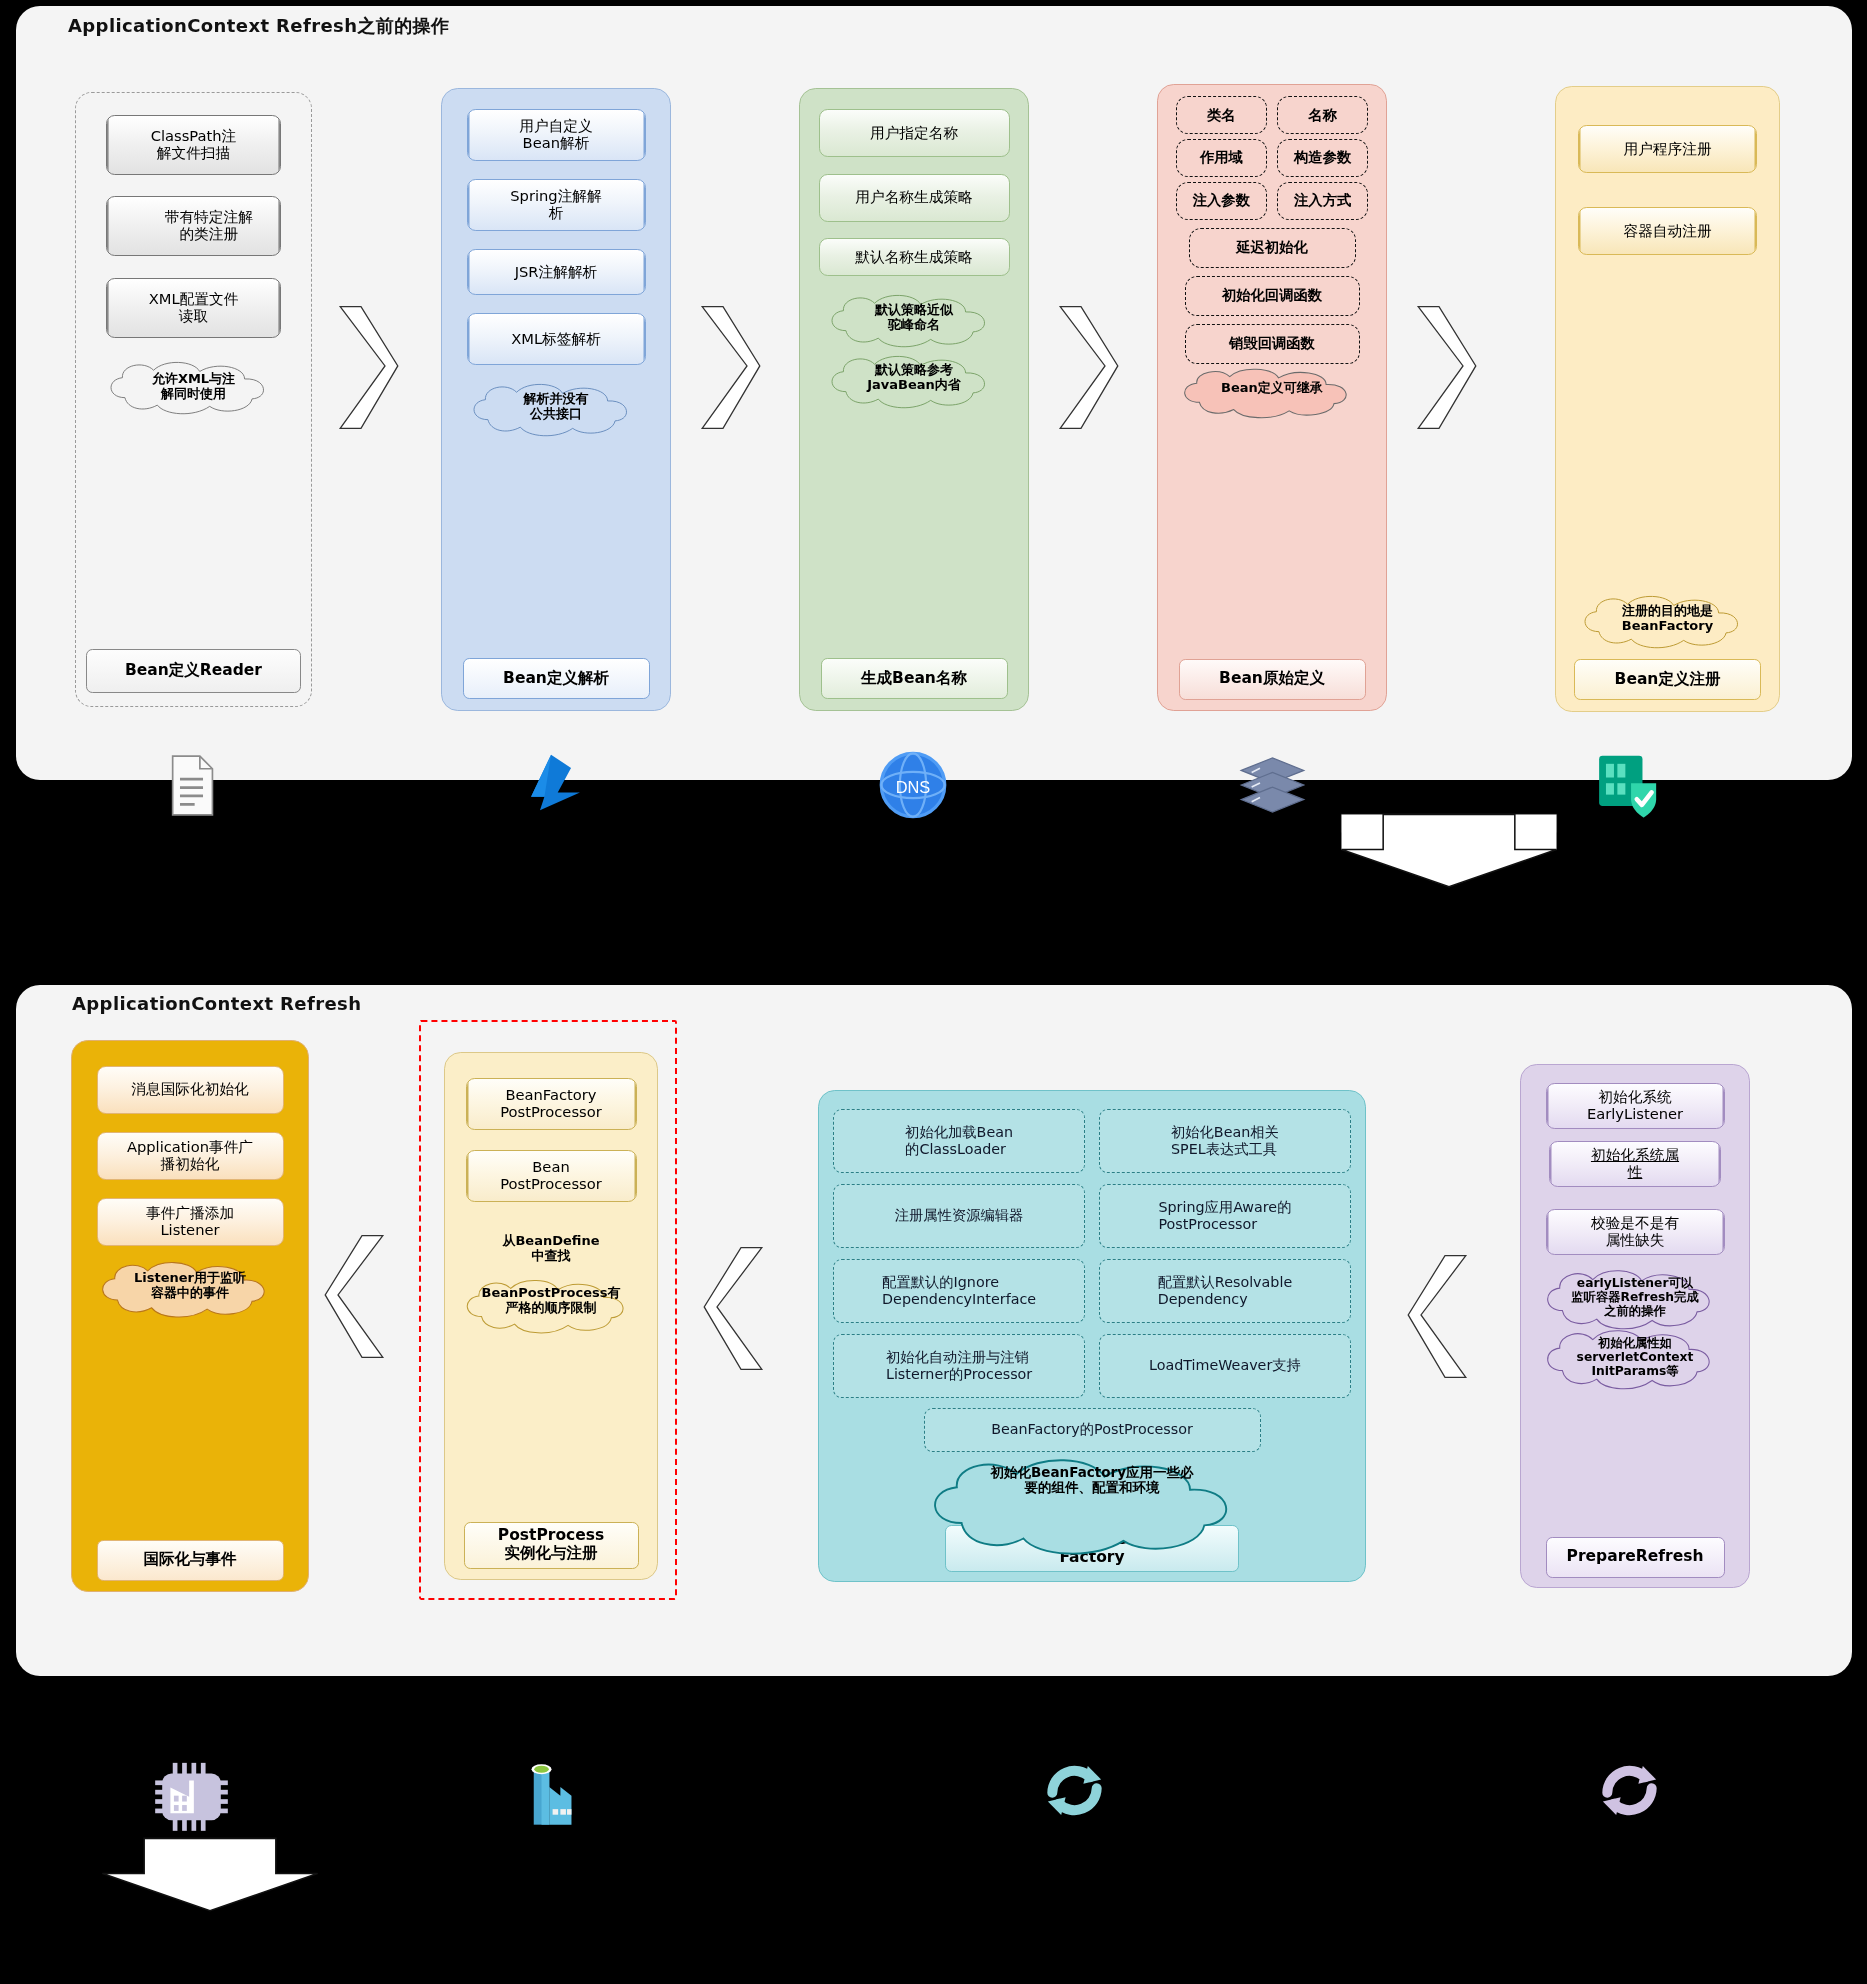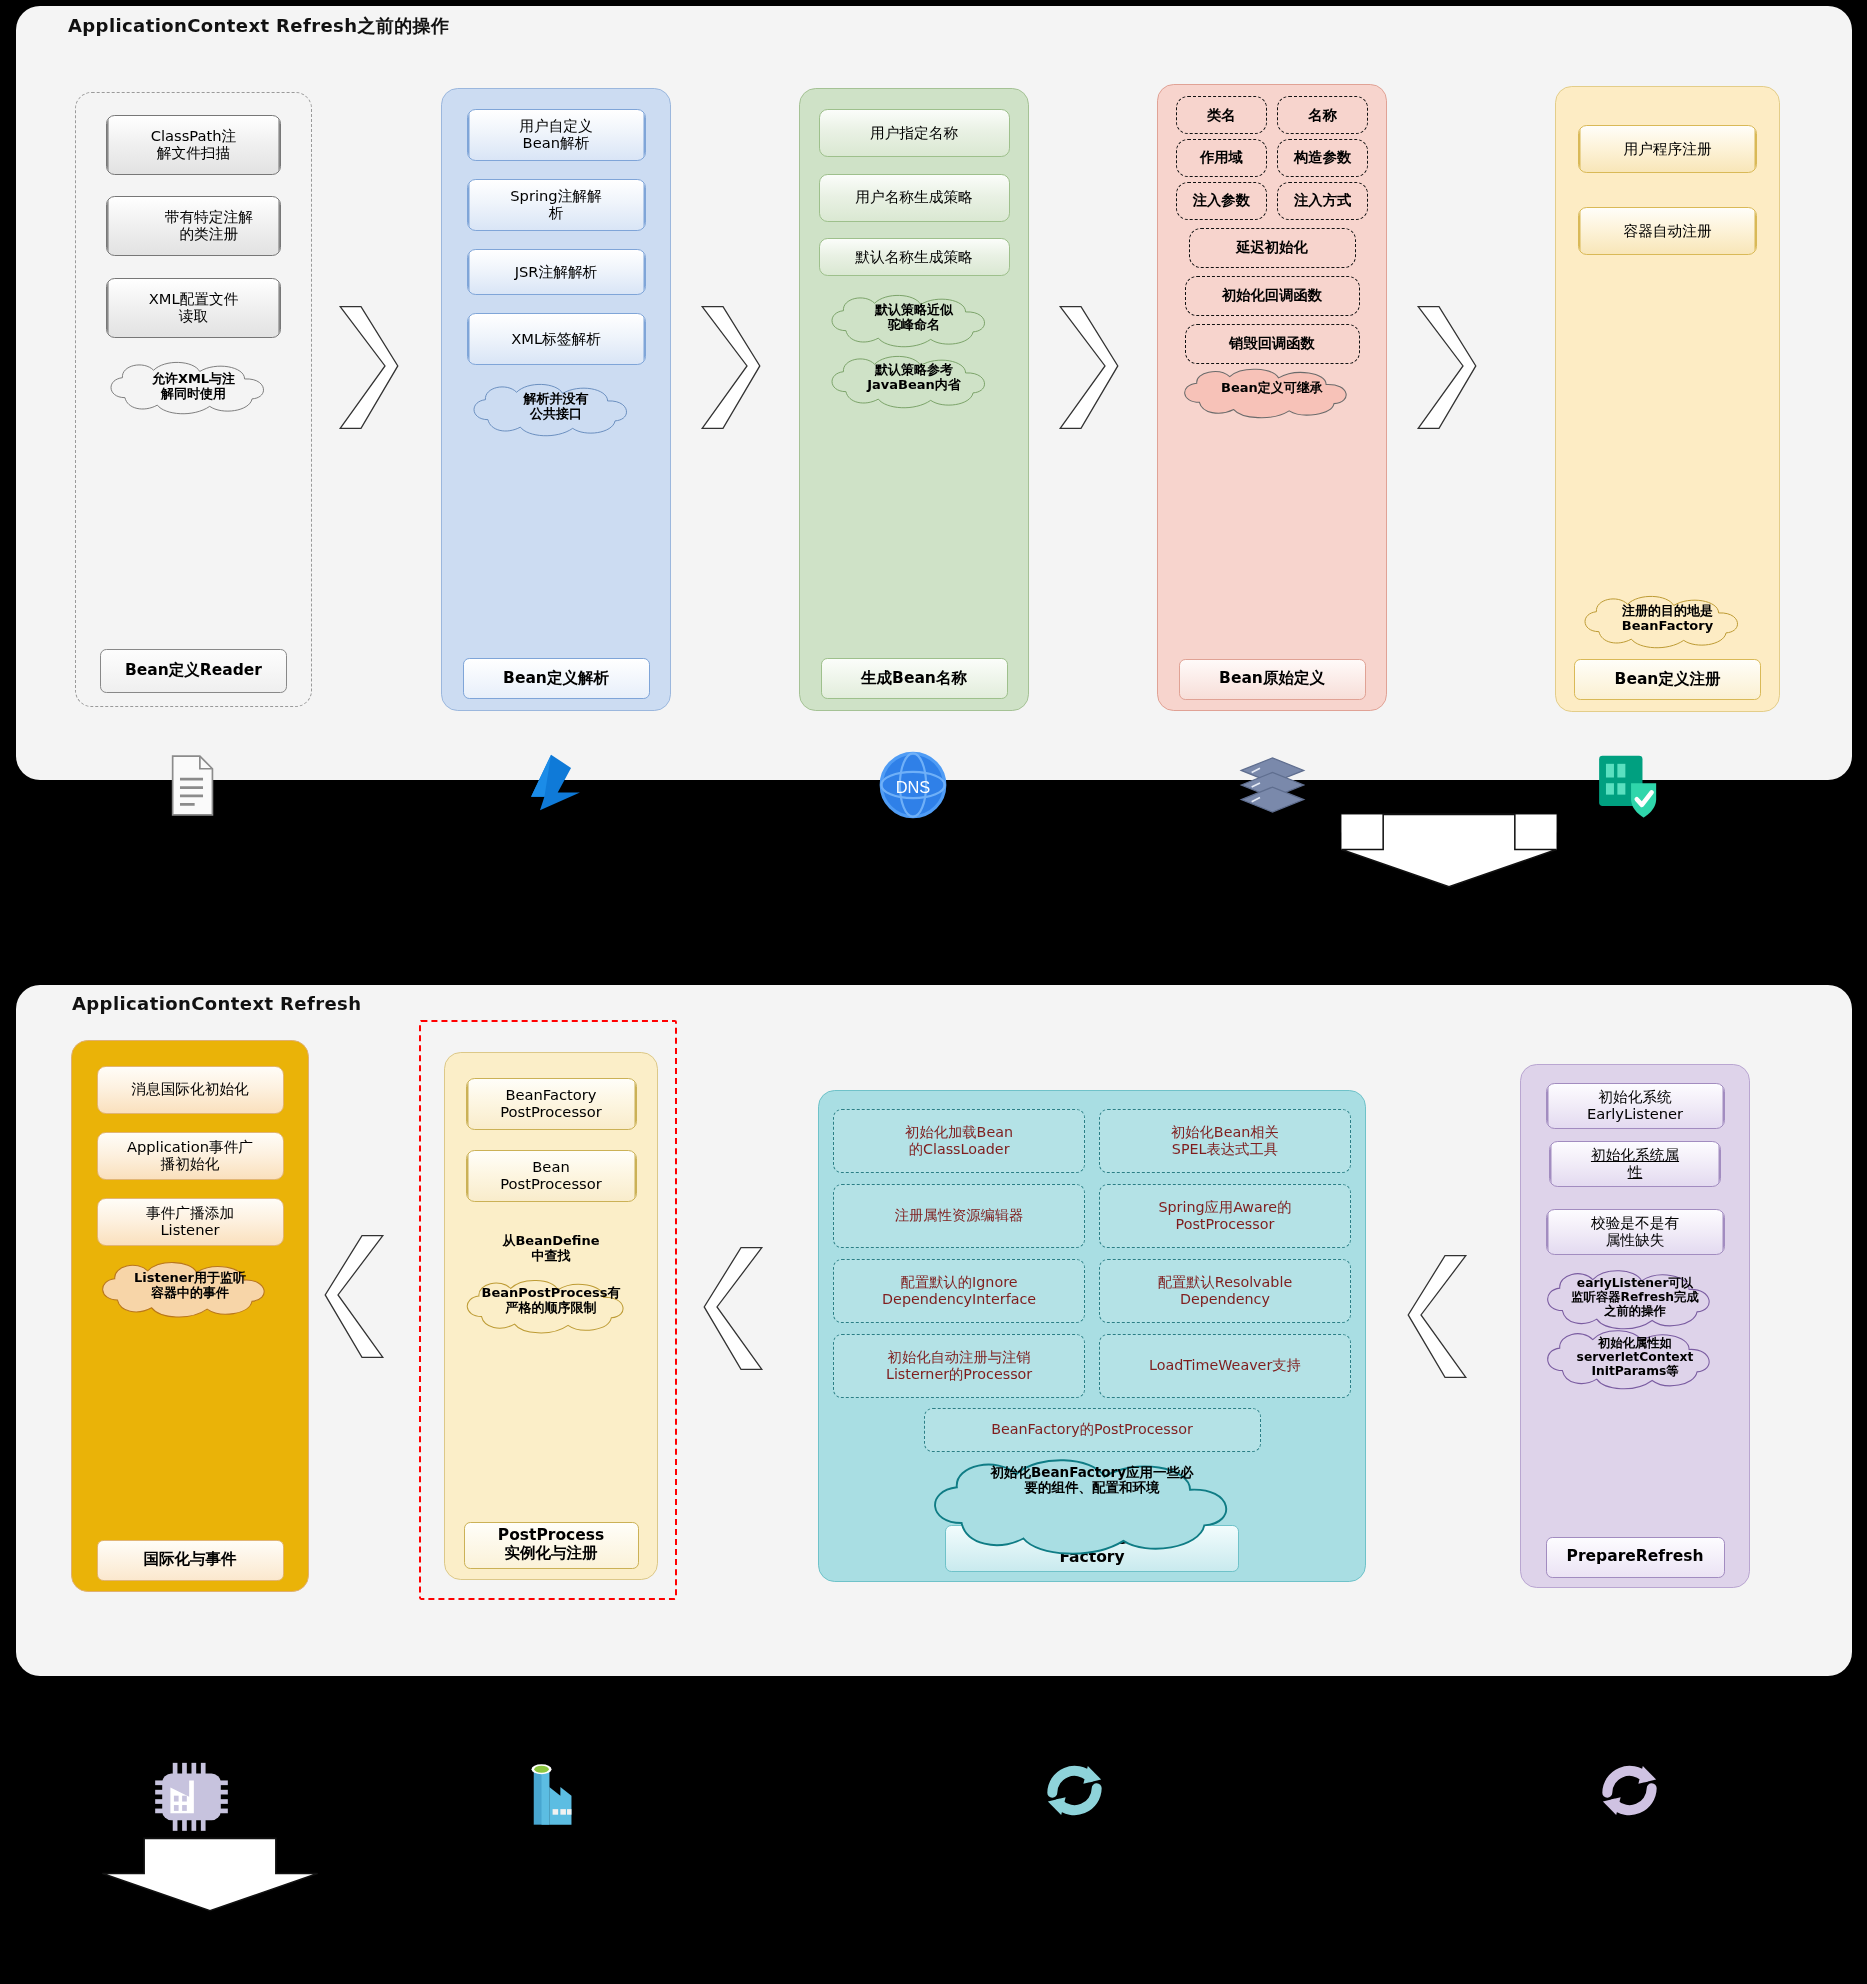--- a/index.html
+++ b/index.html
@@ -39,22 +39,22 @@
   .cloud .txt{position:relative;z-index:2;white-space:pre-line;}
   
   .pill-dash{
     position:relative;box-sizing:border-box;border:1.6px dashed #111;border-radius:12px;
     display:flex;align-items:center;justify-content:center;text-align:center;
     font-size:14.3px;font-weight:600;color:#000;padding:2.4px 7.1px;
   }
   
   .sketch{
     position:relative;box-sizing:border-box;border:1.2px dashed #2b7f86;border-radius:8.7px;
-    display:flex;align-items:center;justify-content:center;text-align:center;
-    font-size:14.3px;line-height:1.18;color:#7f1d1d;padding:3.2px 6.4px;white-space:pre-line;
+    display:flex;align-items:center;justify-content:center;text-align:left;
+    font-size:14.3px;line-height:1.18;color:#0f172a;padding:3.2px 6.4px;white-space:pre-line;
     background:rgba(255,255,255,.13);
   }
   
   .foot{
     position:relative;box-sizing:border-box;border-radius:7.1px;
     display:flex;align-items:center;justify-content:center;text-align:center;
     font-size:15.5px;line-height:1.15;color:#000;font-weight:600;padding:4px 10.3px;white-space:pre-line;
   }
   
   .chev{position:absolute;}
@@ -83,21 +83,21 @@
 读取</span>
     </div>
   <div class="cloud" style="width:187px;height:56px;">
     <svg class="cloudbg" viewBox="0 0 300 90" preserveAspectRatio="none">
       <path d="M40,62 C12,62 10,33 36,30 C34,10 70,2 86,18 C104,0 150,2 160,20 C186,4 232,12 232,32 C268,30 272,62 244,64 C240,84 196,90 176,76 C150,94 104,90 92,74 C70,86 44,80 40,62 Z" fill="#f4f4f4" stroke="#6d6d6d" stroke-width="1.4"></path>
       </svg>
     <span class="txt">允许XML与注
 解同时使用</span>
     </div>
   <div style="flex:1"></div>
-  <div class="foot" style="width:187px;height:44px;background:linear-gradient(#fdfdfd,#efefef);border:0.8px solid #888;border-radius:6.4px;justify-content:center;">
+  <div class="foot" style="width:215px;height:44px;background:linear-gradient(#fdfdfd,#efefef);border:0.8px solid #888;border-radius:6.4px;justify-content:center;">
     <span>Bean定义Reader</span></div>
 </div>
 
 <svg class="chev" style="left:850;top:302px;left:337px;width:64px;height:131px;" viewBox="0 0 80 160">
   <path d="M4,4 L60,78 L4,156 L30,156 L76,78 L30,4 Z" fill="#fff" stroke="#333" stroke-width="1.6"></path>
   </svg>
 
 <div class="col" style="left:441px;top:88px;width:230px;height:623px;padding:20px 0 11px;background:#ccdcf2;border:0.8px solid #9bb7dd;">
   <div class="node" style="width:179px;height:52px;margin-bottom:18px;background:linear-gradient(#ffffff,#eff4fb 46%,#d9e5f6);border:0.8px solid #7fa5d8;box-shadow:inset 19px 0 0 -17.5px #7fa5d8, inset -19px 0 0 -17.5px #7fa5d8;">
     <span class="txt">用户自定义

